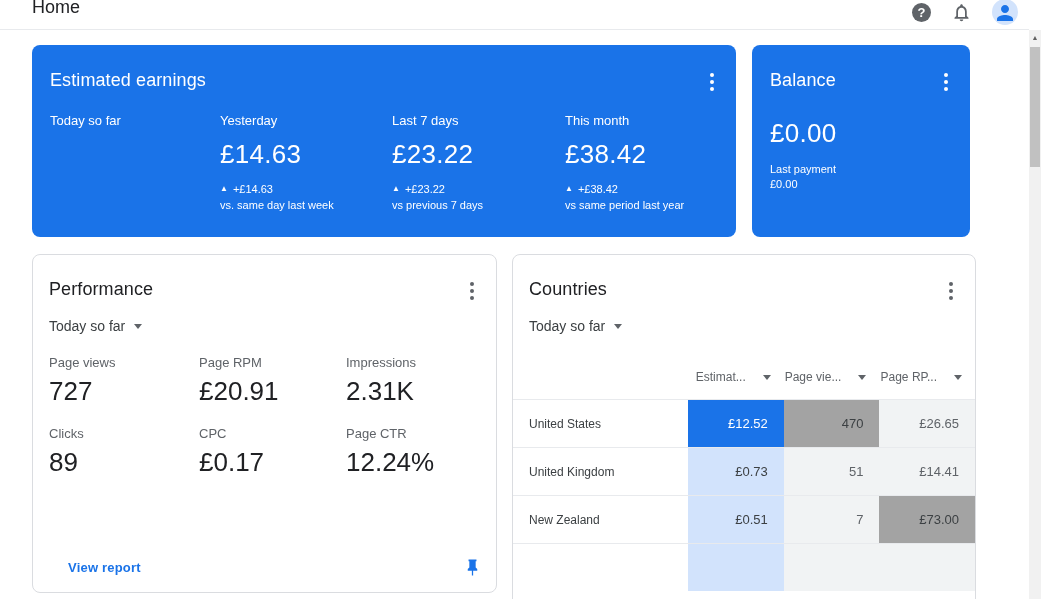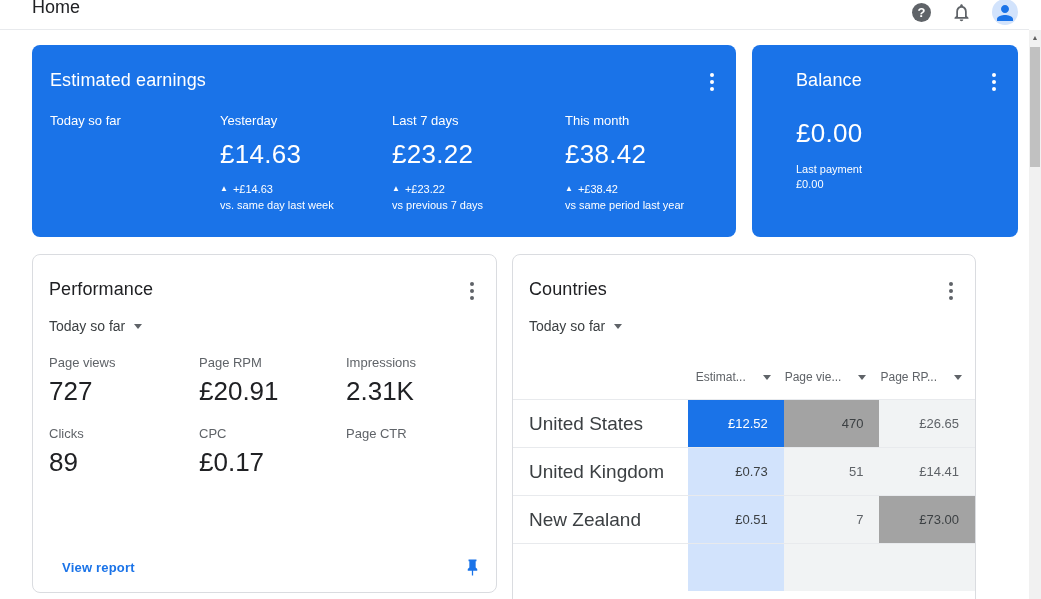--- a/index.html
+++ b/index.html
@@ -37,49 +37,49 @@
   #earnings { left:32px; top:45px; width:704px; height:192px; }
   .earn-metrics { display:flex; padding:0 18px; margin-top:19px; }
   .earn-col1 { width:170px; } .earn-col2 { width:172px; } .earn-col3 { width:173px; } .earn-col4 { flex:1; }
   .m-label { font-size:13px; font-weight:500; margin-bottom:11px; }
   .m-value { font-size:26px; letter-spacing:.3px; }
   .m-delta { display:flex; align-items:center; gap:5px; font-size:11px; margin-top:13px; }
   .m-arrow { font-size:8px; line-height:1; }
   .m-note { font-size:11px; margin-top:4px; }
 
   
-  #balance { left:752px; top:45px; width:266px; height:192px;padding-left:26px; }
+  #balance { left:752px; top:45px; width:218px; height:192px; }
   .bal-amount { font-size:26px; letter-spacing:.3px; margin:24px 0 0 18px; }
   .bal-lp-label { font-size:11px; margin:14px 0 0 18px; }
   .bal-lp-value { font-size:11px; margin:3px 0 0 18px; }
 
   
   #performance { left:32px; top:254px; width:465px; height:339px; }
   .filter { display:flex; align-items:center; gap:9px; margin:15px 0 0 16px;
     font-size:14px; color:#3c4043; width:max-content; cursor:pointer; }
   .caret { width:0; height:0; border-left:4px solid transparent; border-right:4px solid transparent;
     border-top:5px solid #5f6368; }
   .perf-grid { display:grid; grid-template-columns:150px 147px 1fr; row-gap:19px; margin:21px 16px 0 16px; }
   .metric .metric-label { font-size:13px; color:#5f6368; }
   .metric .metric-value { font-size:26px; color:#202124; margin-top:6px; }
-  .perf-footer { position:absolute; left:29px; right:14px; bottom:15px;
+  .perf-footer { position:absolute; left:35px; right:14px; bottom:15px;
     display:flex; justify-content:space-between; align-items:center; }
   .view-report { color:#1a73e8; font-size:13px; font-weight:bold; letter-spacing:.2px; cursor:pointer; }
   .pin-btn { cursor:pointer; display:flex; }
 
   
   #countries { left:512px; top:254px; width:464px; height:420px; overflow:hidden; }
   .tbl-header { position:absolute; top:100px; left:0; right:0; height:44px; display:flex; }
   .th-spacer { width:176px; }
   .th-cell { width:96px; display:flex; align-items:center; justify-content:flex-end;
     gap:17px; padding-right:13px; font-size:12px; color:#5f6368; cursor:pointer; }
   .tbl-rows { position:absolute; top:144px; left:0; right:0; }
   .t-row { display:flex; height:48px; border-top:1px solid #e8eaed; }
   .t-country { width:176px; display:flex; align-items:center; padding-left:16px;
-    font-size:19px; color:#3c4043; }
+    font-size:12px; color:#3c4043; }
   .cell { width:96px; display:flex; align-items:center; justify-content:flex-end;
     padding-right:16px; font-size:13px; color:#5f6368; }
   .cell[data-tone="selected"] { background:#1a73e8; color:#fff; font-weight:500; }
   .cell[data-tone="blue"]     { background:#d2e3fc; color:#3c4043; }
   .cell[data-tone="gray"]     { background:#a3a3a3; color:#3c4043; }
   .cell[data-tone="light"]    { background:#f1f3f4; }
 
   
   .scrollbar { position:absolute; top:30px; right:0; bottom:0; width:12px; background:#f1f1f1; z-index:6; }
   .scroll-up { height:14px; display:flex; align-items:center; justify-content:center;
@@ -196,20 +196,21 @@
       <div class="metric">
         <div class="metric-label">Clicks</div>
         <div class="metric-value">89</div>
       </div>
       <div class="metric">
         <div class="metric-label">CPC</div>
         <div class="metric-value">£0.17</div>
       </div>
       <div class="metric">
         <div class="metric-label">Page CTR</div>
+        <div class="metric-value">12.24%</div>
       </div>
     </div>
     <div class="perf-footer">
       <span class="view-report">View report</span>
       <span class="pin-btn">
         <svg viewBox="0 0 24 24" width="19" height="19">
             <path fill="#1a73e8" d="M16 12V4h1V2H7v2h1v8l-2 2v2h5.2v6h1.6v-6H18v-2l-2-2z"></path>
           </svg>
       </span>
     </div>

